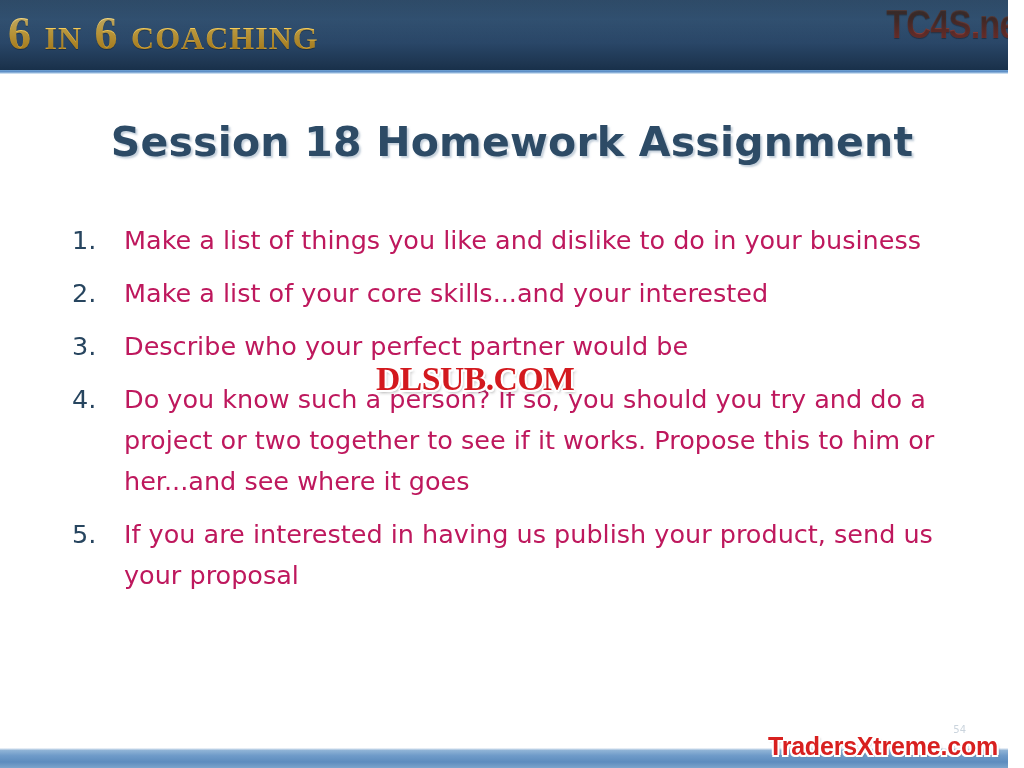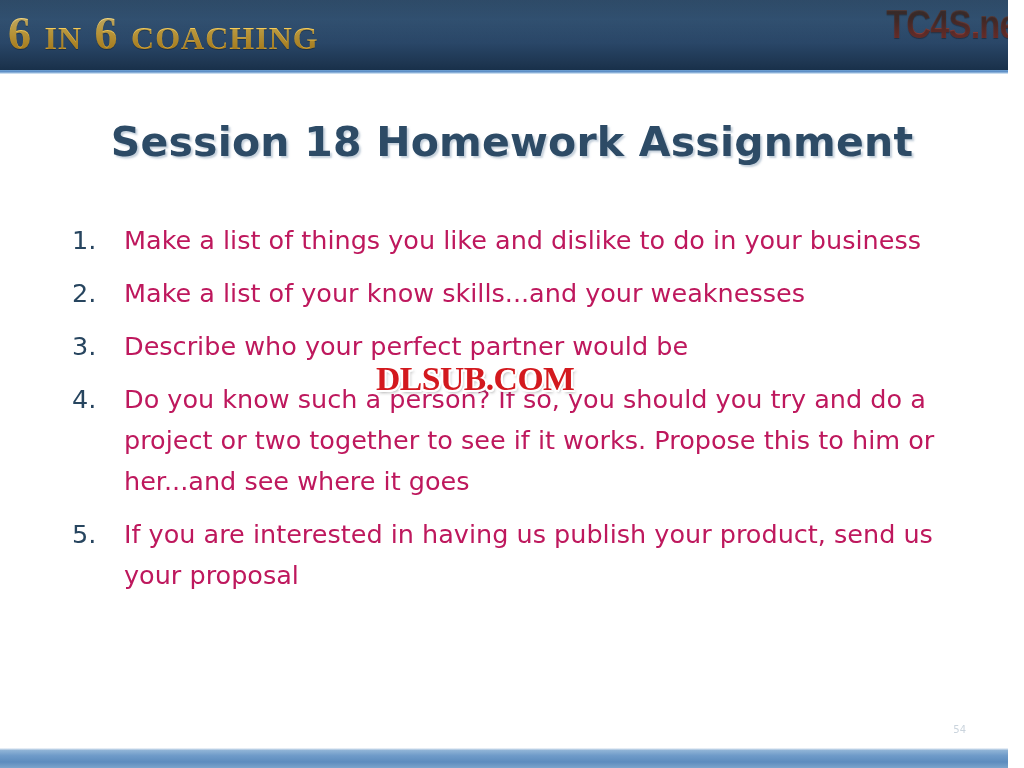--- a/index.html
+++ b/index.html
@@ -249,21 +249,21 @@
 
   <ol class="body-list">
 
     <li class="list-item">
       <span class="item-number">1.</span>
       <span class="item-text">Make a list of things you like and dislike to do in your business</span>
     </li>
 
     <li class="list-item">
       <span class="item-number">2.</span>
-      <span class="item-text">Make a list of your know skills...and your weaknesses</span>
+      <span class="item-text">Make a list of your core skills...and your interested</span>
     </li>
 
     <li class="list-item">
       <span class="item-number">3.</span>
       <span class="item-text">Describe who your perfect partner would be</span>
     </li>
 
     <li class="list-item">
       <span class="item-number">4.</span>
       <span class="item-text">Do you know such a person?  If so, you should you try and do a project or two together to see if it works.  Propose this to him or her...and see where it goes</span>
@@ -275,14 +275,15 @@
     </li>
 
   </ol>
 
   <div class="dlsub-mark">DLSUB.COM</div>
 
   <div class="slide-number">54</div>
 
   <div class="footer-bar"></div>
 
+  <div class="traders-mark">TradersXtreme.com</div>
 
 </div>
 
 </body></html>

